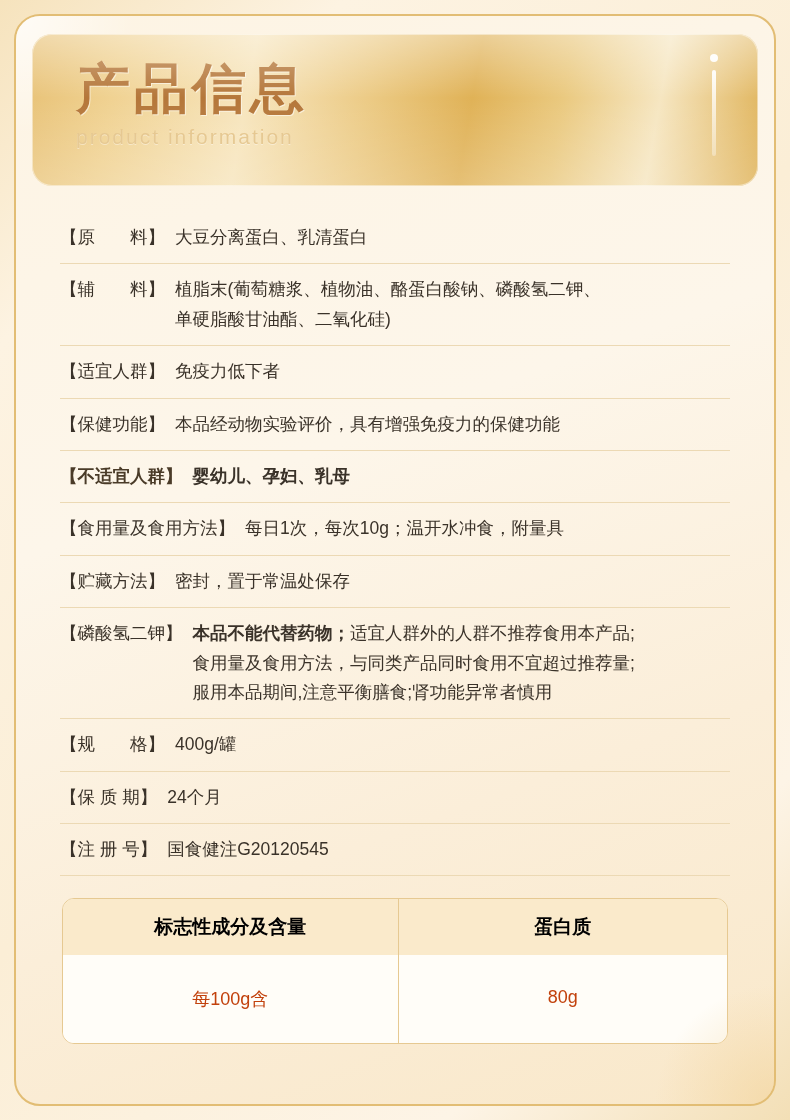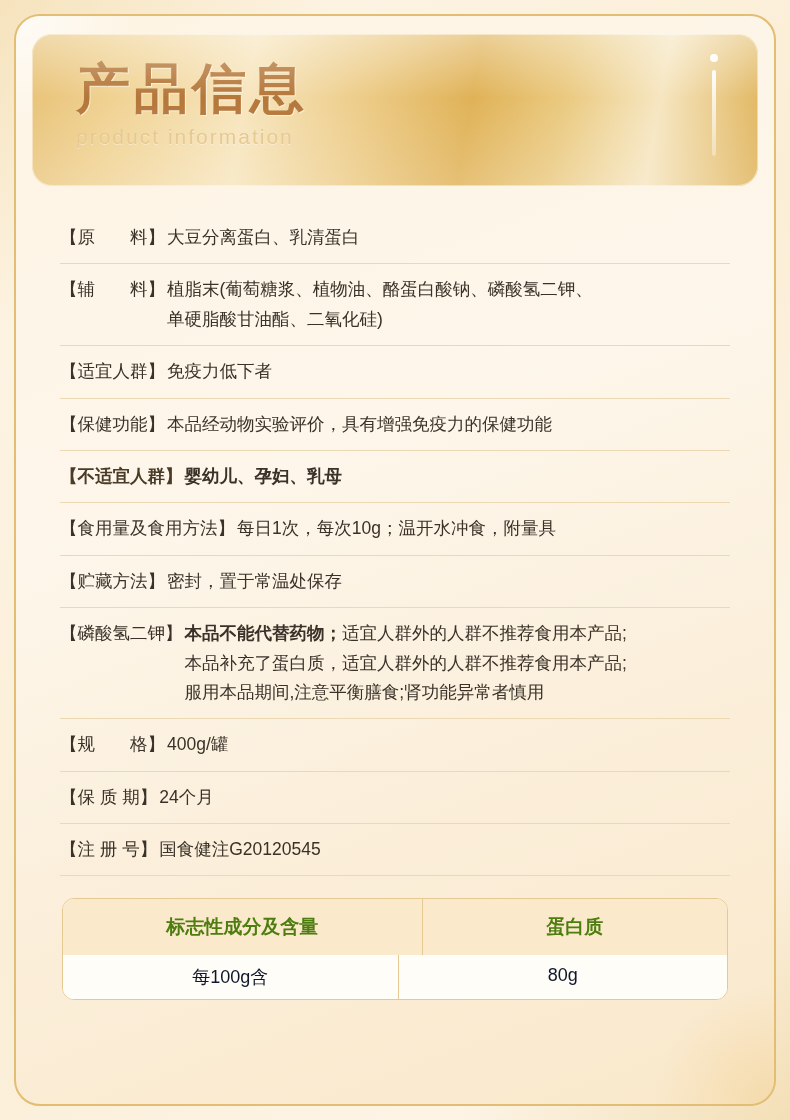--- a/index.html
+++ b/index.html
@@ -108,20 +108,21 @@
     margin: 26px 28px 0 28px;
   }
   .info-row {
     display: flex;
     align-items: flex-start;
     padding: 11px 0 11px 0;
     border-bottom: 1px solid #ecd9b4;
     font-size: 17.5px;
     color: #3a3229;
     line-height: 1.68;
+    gap: 8px;
   }
   .info-row:last-child {
     border-bottom: 1px solid #ecd9b4;
   }
   .label {
     flex: 0 0 auto;
     white-space: nowrap;
     color: #3a3229;
     padding-right: 2px;
   }
@@ -147,34 +148,34 @@
     border: 1px solid #e6c992;
     border-radius: 12px;
     overflow: hidden;
     background: #fffaf0;
   }
   .table-head {
     display: flex;
     background: #faeacb;
   }
   .table-head .cell {
-    padding: 15px 20px;
+    padding: 15px 8px;
     font-size: 19px;
     font-weight: bold;
-    color: #4d7c0f;
+    color: #000000;
     text-align: center;
   }
   .table-body {
     display: flex;
     background: #fffdf8;
   }
   .table-body .cell {
-    padding: 10px 8px;
+    padding: 32px 8px;
     font-size: 18px;
-    color: #0f172a;
+    color: #c2410c;
     text-align: center;
   }
   .cell.c1 { flex: 0 0 48%; border-right: 1px solid #e6c992; }
   .cell.c2 { flex: 1 1 auto; }
   .table-head .cell.c1 { border-right: 1px solid #e6c992; }
 
   
   .corner {
     position: absolute;
     width: 120px;
@@ -250,21 +251,21 @@
         <span class="label">【贮藏方法】</span>
         <span class="value">
           <span class="line">密封，置于常温处保存</span>
         </span>
       </div>
 
       <div class="info-row">
         <span class="label">【磷酸氢二钾】</span>
         <span class="value">
           <span class="line"><span class="strong">本品不能代替药物；</span><span>适宜人群外的人群不推荐食用本产品;</span></span>
-          <span class="line">本品补充了蛋白质，适宜人群外的人群不推荐食用本产品;</span>
+          <span class="line">食用量及食用方法，与同类产品同时食用不宜超过推荐量;</span>
           <span class="line">服用本品期间,注意平衡膳食;肾功能异常者慎用</span>
         </span>
       </div>
 
       <div class="info-row">
         <span class="label">【规　　格】</span>
         <span class="value">
           <span class="line">400g/罐</span>
         </span>
       </div>

